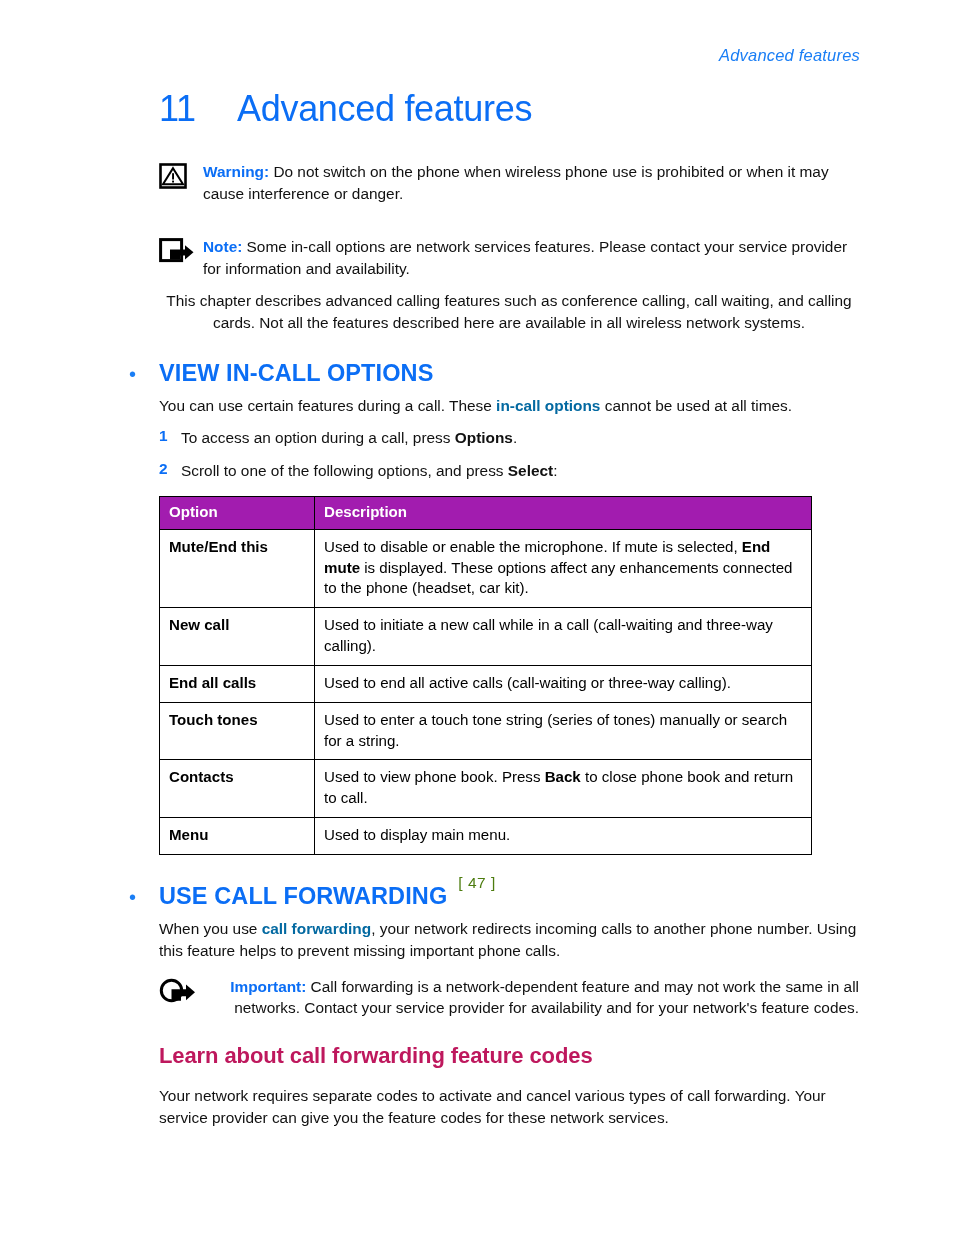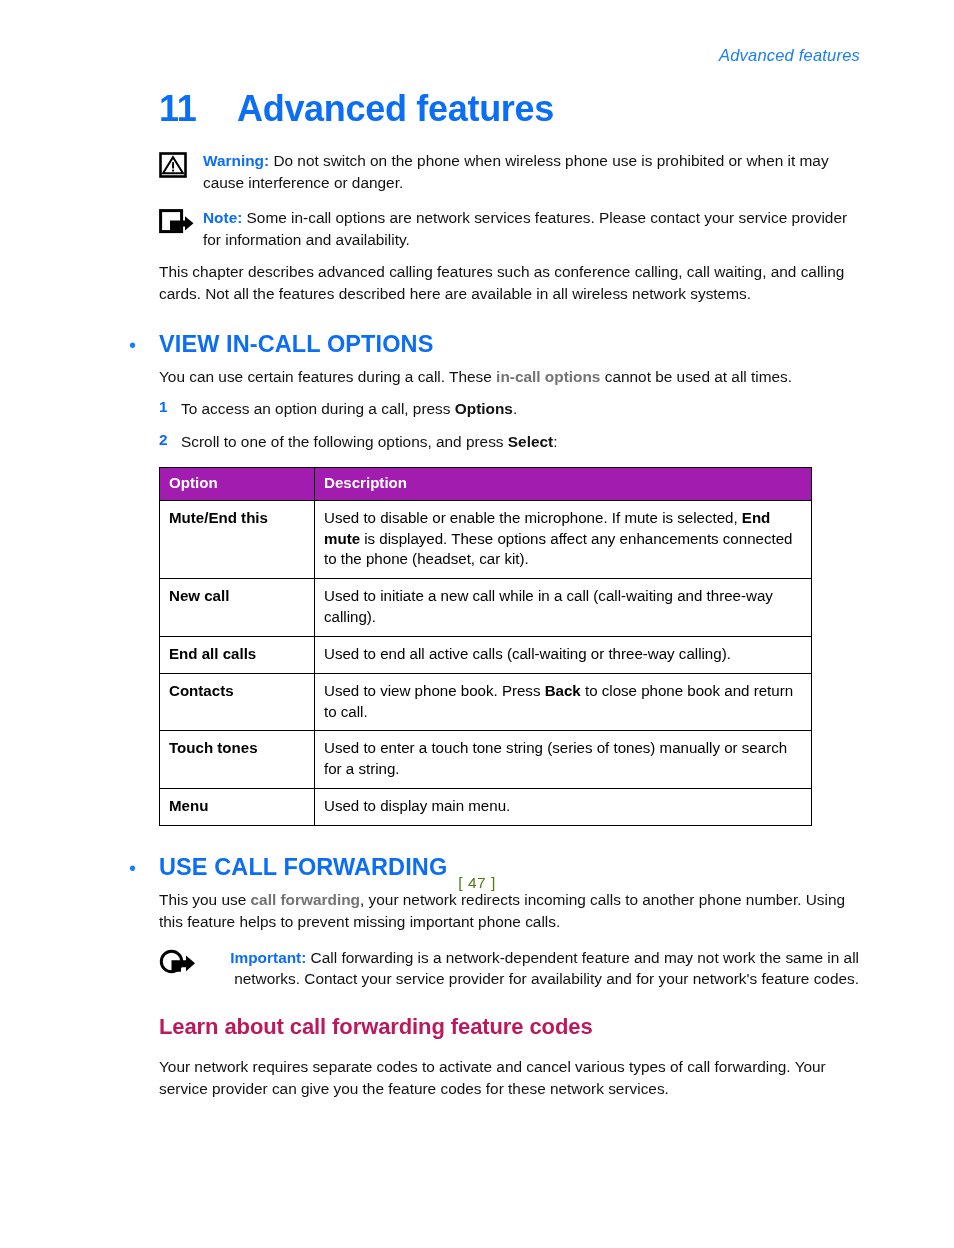--- a/index.html
+++ b/index.html
@@ -33,35 +33,35 @@
     letter-spacing: 0.2px;
     white-space: nowrap;
   }
 
   
   .chapter-title {
     position: absolute;
     top: 88px;
     left: 159px;
     font-size: 36px;
-    font-weight: bold;
+    font-weight: normal;
     color: #0b6ef5;
     letter-spacing: -0.3px;
     white-space: nowrap;
   }
   .chapter-title .num {
     display: inline-block;
     width: 78px;
   }
 
   
   .content {
     position: absolute;
     left: 159px;
-    top: 150px;
+    top: 161px;
     width: 700px;
   }
 
   
   .notice {
     display: flex;
     align-items: flex-start;
     margin-bottom: 11px;
   }
   .notice-icon {
@@ -142,21 +142,21 @@
     flex: 0 0 22px;
   }
   .step-text {
     font-size: 15.4px;
     line-height: 1.4;
     color: #111;
   }
 
   
   .b { font-weight: bold; }
-  .blue-b { color: #737373; font-weight: bold; }
+  .blue-b { color: #0369a1; font-weight: bold; }
 
   
   table.opt-table {
     border-collapse: collapse;
     width: 653px;
     margin-top: 4px;
     margin-bottom: 4px;
     table-layout: fixed;
   }
   table.opt-table th, table.opt-table td {
@@ -210,33 +210,33 @@
           <path d="M14 5.2 L24 21.2 L4 21.2 Z" fill="none" stroke="#000" stroke-width="2"></path>
           <rect x="13.1" y="10.2" width="1.9" height="6.3" fill="#000"></rect>
           <rect x="13.1" y="17.6" width="1.9" height="1.9" fill="#000"></rect>
         </svg>
       </div>
       <div class="notice-body">
         <span class="notice-label">Warning:</span><span> Do not switch on the phone when wireless phone use is prohibited or when it may cause interference or danger.</span>
       </div>
     </div>
 
-    <div class="notice" style="margin-top:14px;">
+    <div class="notice" style="margin-top:32px;">
       <div class="notice-icon">
         <svg class="ico" width="36" height="26" viewBox="0 0 36 26" aria-hidden="true">
           <rect x="1.6" y="1.6" width="21" height="21" fill="none" stroke="#000" stroke-width="3"></rect>
           <path d="M11 12 L11 21.5 L21 21.5 L21 17.5 L26 17.5 L26 21.5 L34.5 14.3 L26 7.3 L26 11.6 L11 11.6 Z" fill="#000"></path>
         </svg>
       </div>
       <div class="notice-body">
         <span class="notice-label">Note:</span><span> Some in-call options are network services features. Please contact your service provider for information and availability.</span>
       </div>
     </div>
 
-    <p class="para" style="margin-top:10px;">This chapter describes advanced calling features such as conference calling, call waiting, and calling cards. Not all the features described here are available in all wireless network systems.</p>
+    <p class="para" style="margin-top:10px;text-align:center;">This chapter describes advanced calling features such as conference calling, call waiting, and calling cards. Not all the features described here are available in all wireless network systems.</p>
 
     <div class="section-head">
       <span class="section-bullet">•</span>
       <span class="section-title">VIEW IN-CALL OPTIONS</span>
     </div>
 
     <p class="para">
       <span>You can use certain features during a call. These </span><span class="blue-b">in-call options</span><span> cannot be used at all times.</span>
     </p>
 
@@ -269,41 +269,41 @@
         </tr>
         <tr>
           <td class="opt-name">New call</td>
           <td><span>Used to initiate a new call while in a call (call-waiting and three-way calling).</span></td>
         </tr>
         <tr>
           <td class="opt-name">End all calls</td>
           <td><span>Used to end all active calls (call-waiting or three-way calling).</span></td>
         </tr>
         <tr>
+          <td class="opt-name">Touch tones</td>
+          <td><span>Used to enter a touch tone string (series of tones) manually or search for a string.</span></td>
+        </tr>
+        <tr>
           <td class="opt-name">Contacts</td>
           <td><span>Used to view phone book. Press </span><span class="b">Back</span><span> to close phone book and return to call.</span></td>
-        </tr>
-        <tr>
-          <td class="opt-name">Touch tones</td>
-          <td><span>Used to enter a touch tone string (series of tones) manually or search for a string.</span></td>
         </tr>
         <tr>
           <td class="opt-name">Menu</td>
           <td><span>Used to display main menu.</span></td>
         </tr>
       </tbody>
     </table>
 
     <div class="section-head" style="margin-top:28px;">
       <span class="section-bullet">•</span>
       <span class="section-title">USE CALL FORWARDING</span>
     </div>
 
     <p class="para">
-      <span>This you use </span><span class="blue-b">call forwarding</span><span>, your network redirects incoming calls to another phone number. Using this feature helps to prevent missing important phone calls.</span>
+      <span>When you use </span><span class="blue-b">call forwarding</span><span>, your network redirects incoming calls to another phone number. Using this feature helps to prevent missing important phone calls.</span>
     </p>
 
     <div class="notice" style="margin-top:14px;text-align:right;">
       <div class="notice-icon">
         <svg class="ico" width="38" height="26" viewBox="0 0 38 26" aria-hidden="true">
           <circle cx="12.5" cy="12.5" r="10.2" fill="none" stroke="#000" stroke-width="3"></circle>
           <path d="M12.5 12.5 L12.5 22.8 L22 22.8 L22 18.3 L27 18.3 L27 22.3 L36 14.3 L27 6.6 L27 11.3 L12.5 11.3 Z" fill="#000"></path>
         </svg>
       </div>
       <div class="notice-body">

